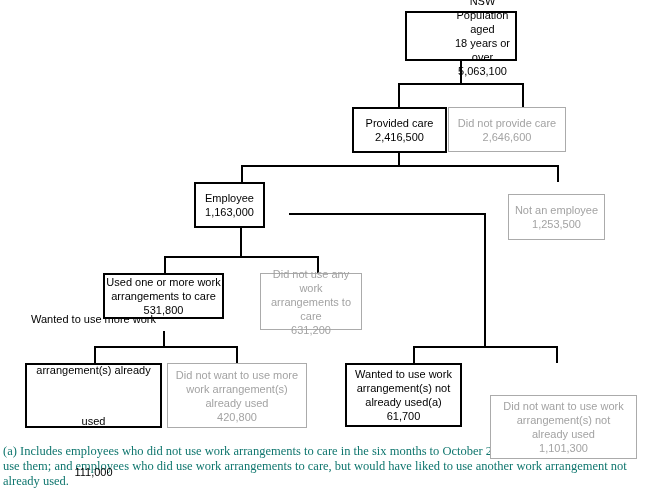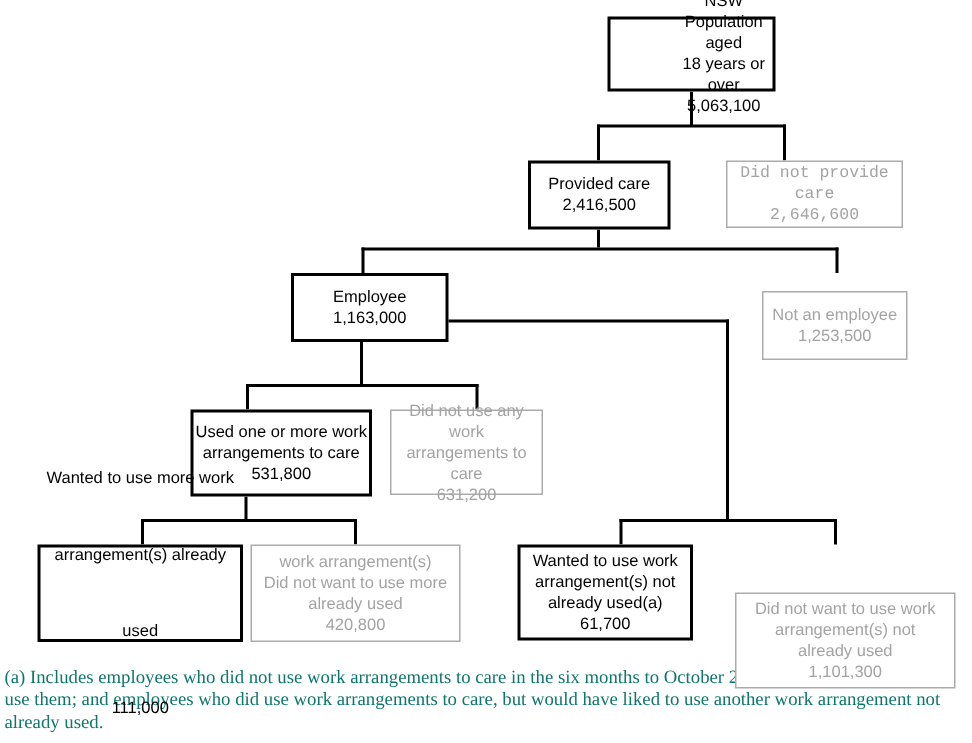--- a/index.html
+++ b/index.html
@@ -59,54 +59,54 @@
   <div class="box" style="left:405px; top:11px; width:112px; height:50px;padding-left:43px;">
     <div>NSW Population aged</div>
     <div>18 years or over</div>
     <div>5,063,100</div>
   </div>
 
   <div class="box" style="left:352px; top:107px; width:95px; height:46px;text-align:right;">
     <div>Provided care</div>
     <div>2,416,500</div>
   </div>
-  <div class="box inactive" style="left:484px; top:107px; width:118px; height:45px;font-family:Liberation Mono, monospace;">
+  <div class="box inactive" style="left:448px; top:107px; width:118px; height:45px;">
     <div>Did not provide care</div>
     <div>2,646,600</div>
   </div>
 
-  <div class="box" style="left:194px; top:182px; width:105px; height:46px;">
+  <div class="box" style="left:194px; top:182px; width:71px; height:46px;">
     <div>Employee</div>
     <div>1,163,000</div>
   </div>
   <div class="box inactive" style="left:508px; top:182px; width:97px; height:46px;margin-top:12px;">
     <div>Not an employee</div>
     <div>1,253,500</div>
   </div>
 
-  <div class="box" style="left:103px; top:273px; width:121px; height:58px;margin-left:24px;">
+  <div class="box" style="left:103px; top:273px; width:121px; height:46px;">
     <div>Used one or more work</div>
     <div>arrangements to care</div>
     <div>531,800</div>
   </div>
   <div class="box inactive" style="left:260px; top:273px; width:102px; height:57px;">
     <div>Did not use any work</div>
     <div>arrangements to care</div>
     <div>631,200</div>
   </div>
 
   <div class="box" style="left:25px; top:363px; width:137px; height:65px;gap:37px;">
     <div>Wanted to use more work</div>
     <div>arrangement(s) already</div>
     <div>used</div>
     <div>111,000</div>
   </div>
   <div class="box inactive" style="left:167px; top:363px; width:140px; height:65px;">
+    <div>Did not want to use more</div>
     <div>work arrangement(s)</div>
-    <div>Did not want to use more</div>
     <div>already used</div>
     <div>420,800</div>
   </div>
   <div class="box" style="left:345px; top:363px; width:117px; height:64px;">
     <div>Wanted to use work</div>
     <div>arrangement(s) not</div>
     <div>already used(a)</div>
     <div>61,700</div>
   </div>
   <div class="box inactive" style="left:490px; top:363px; width:147px; height:64px;margin-top:32px;">

